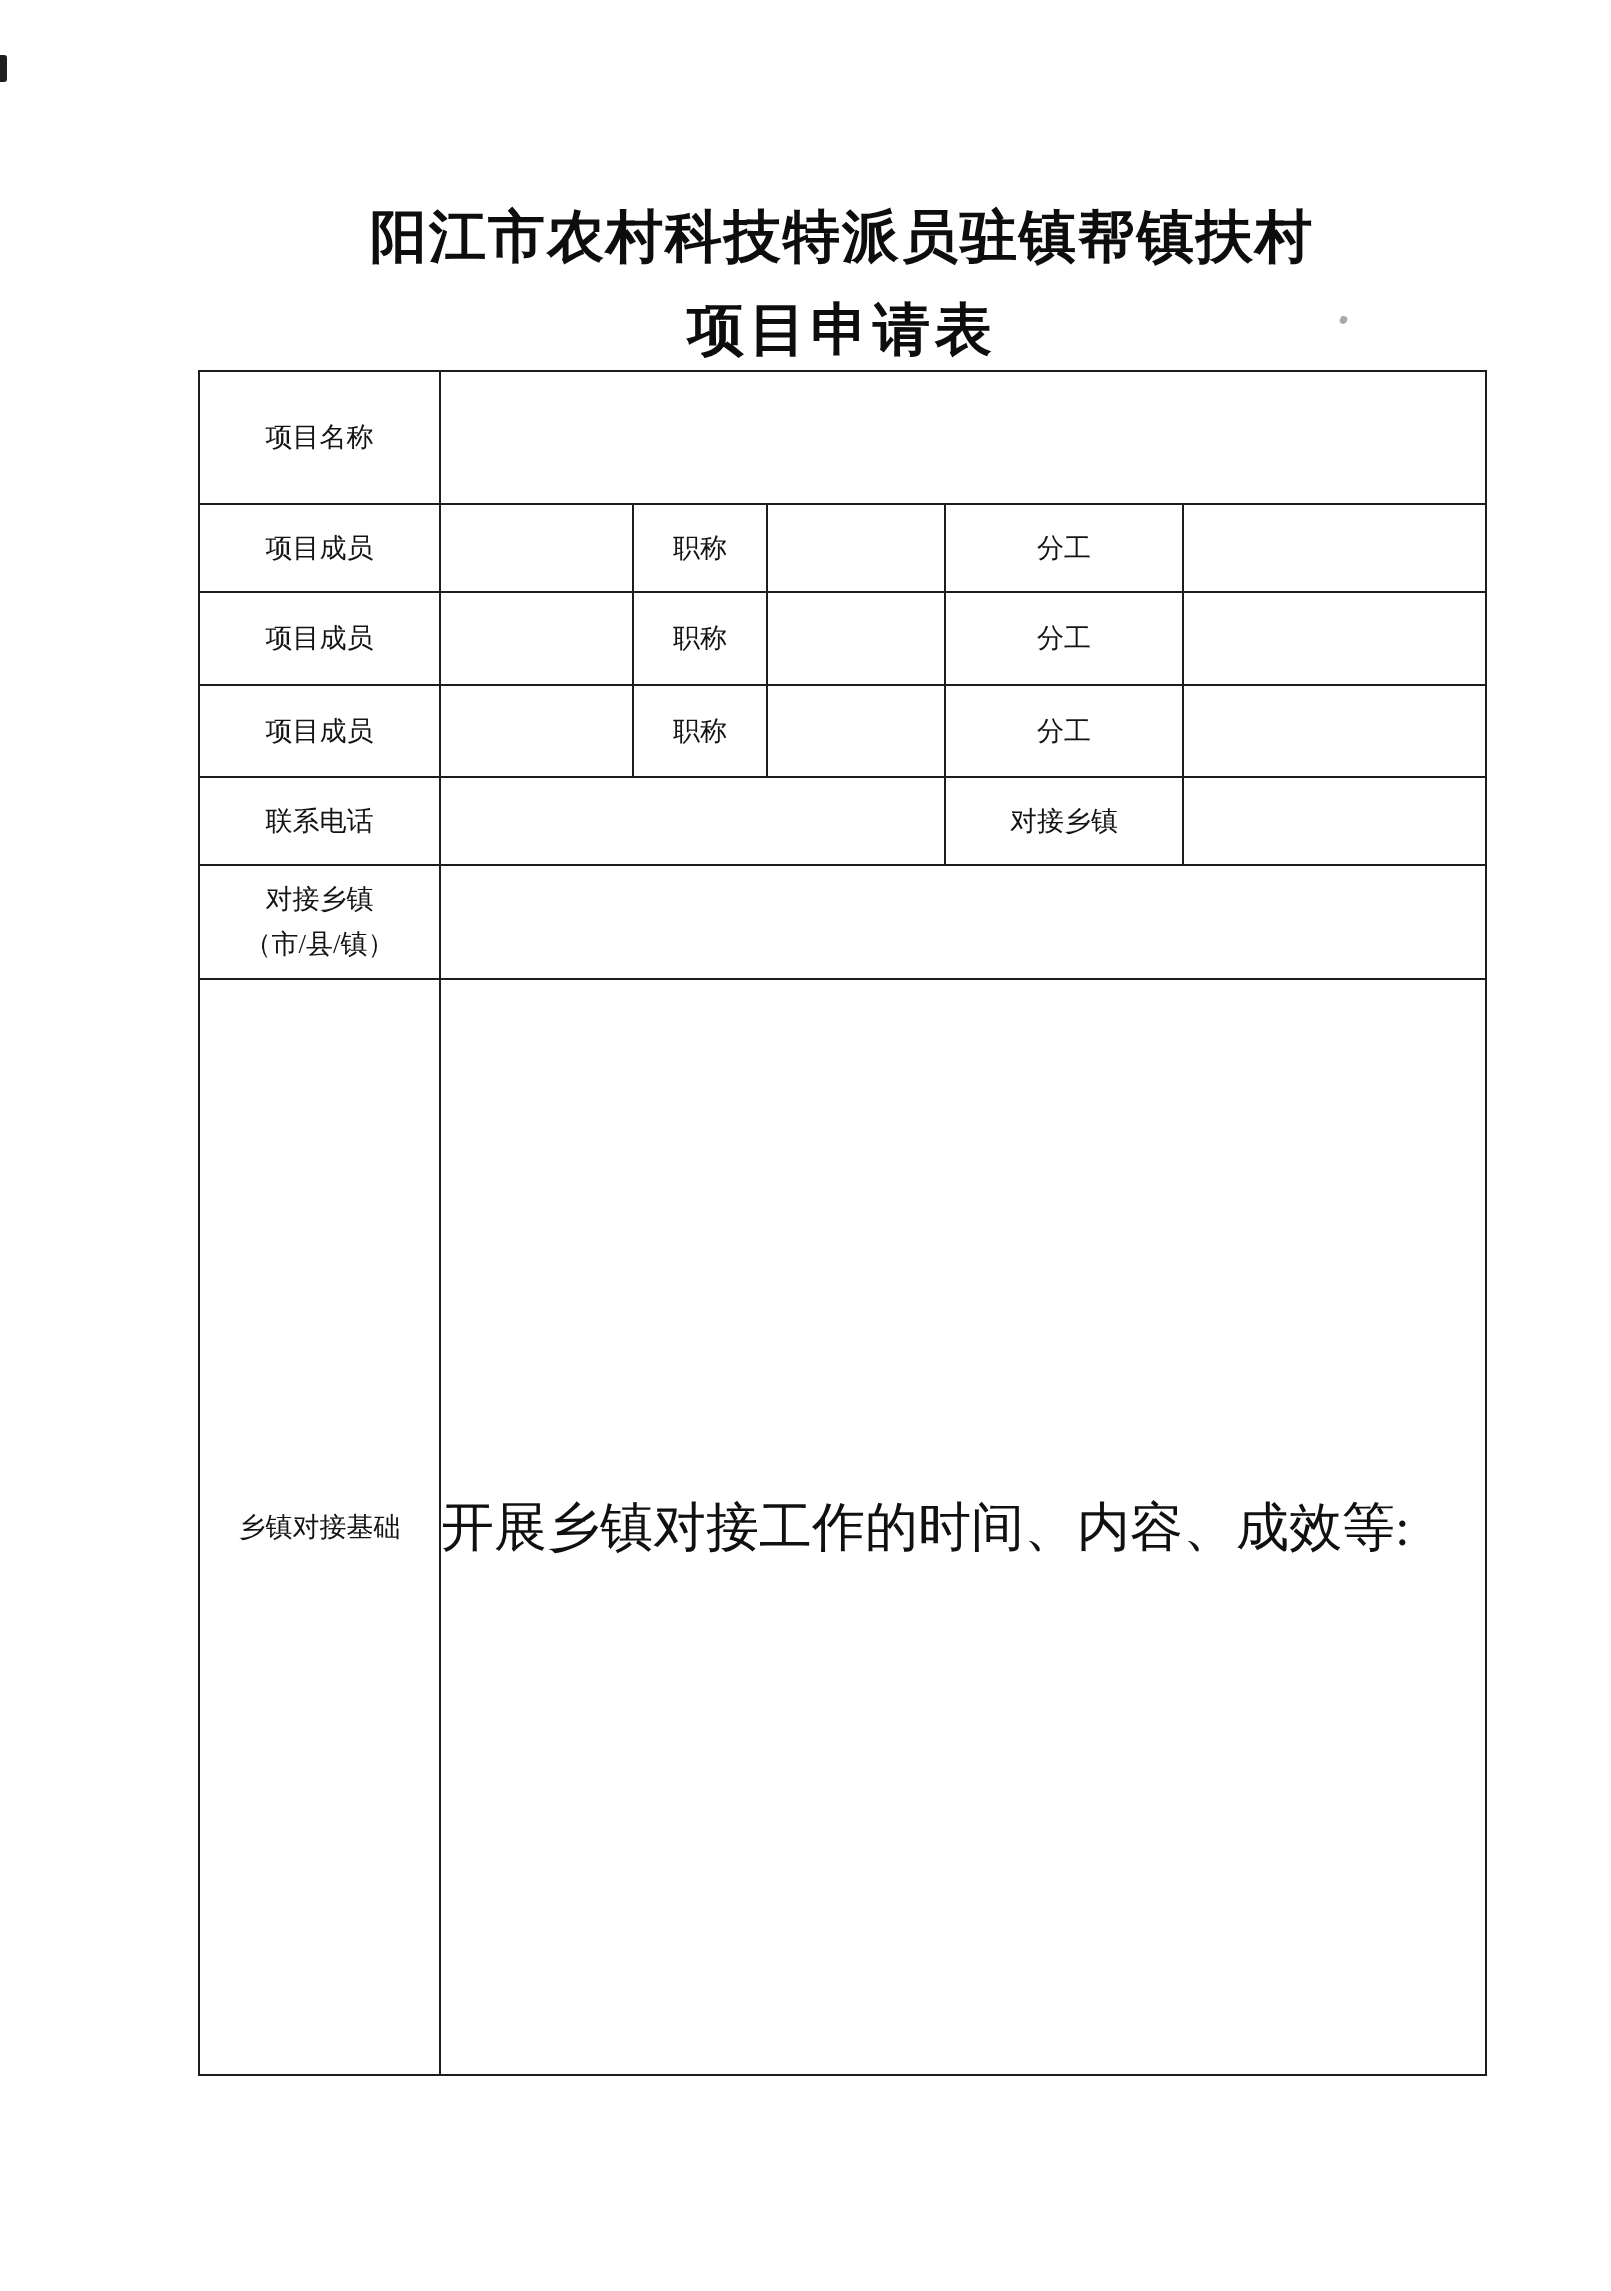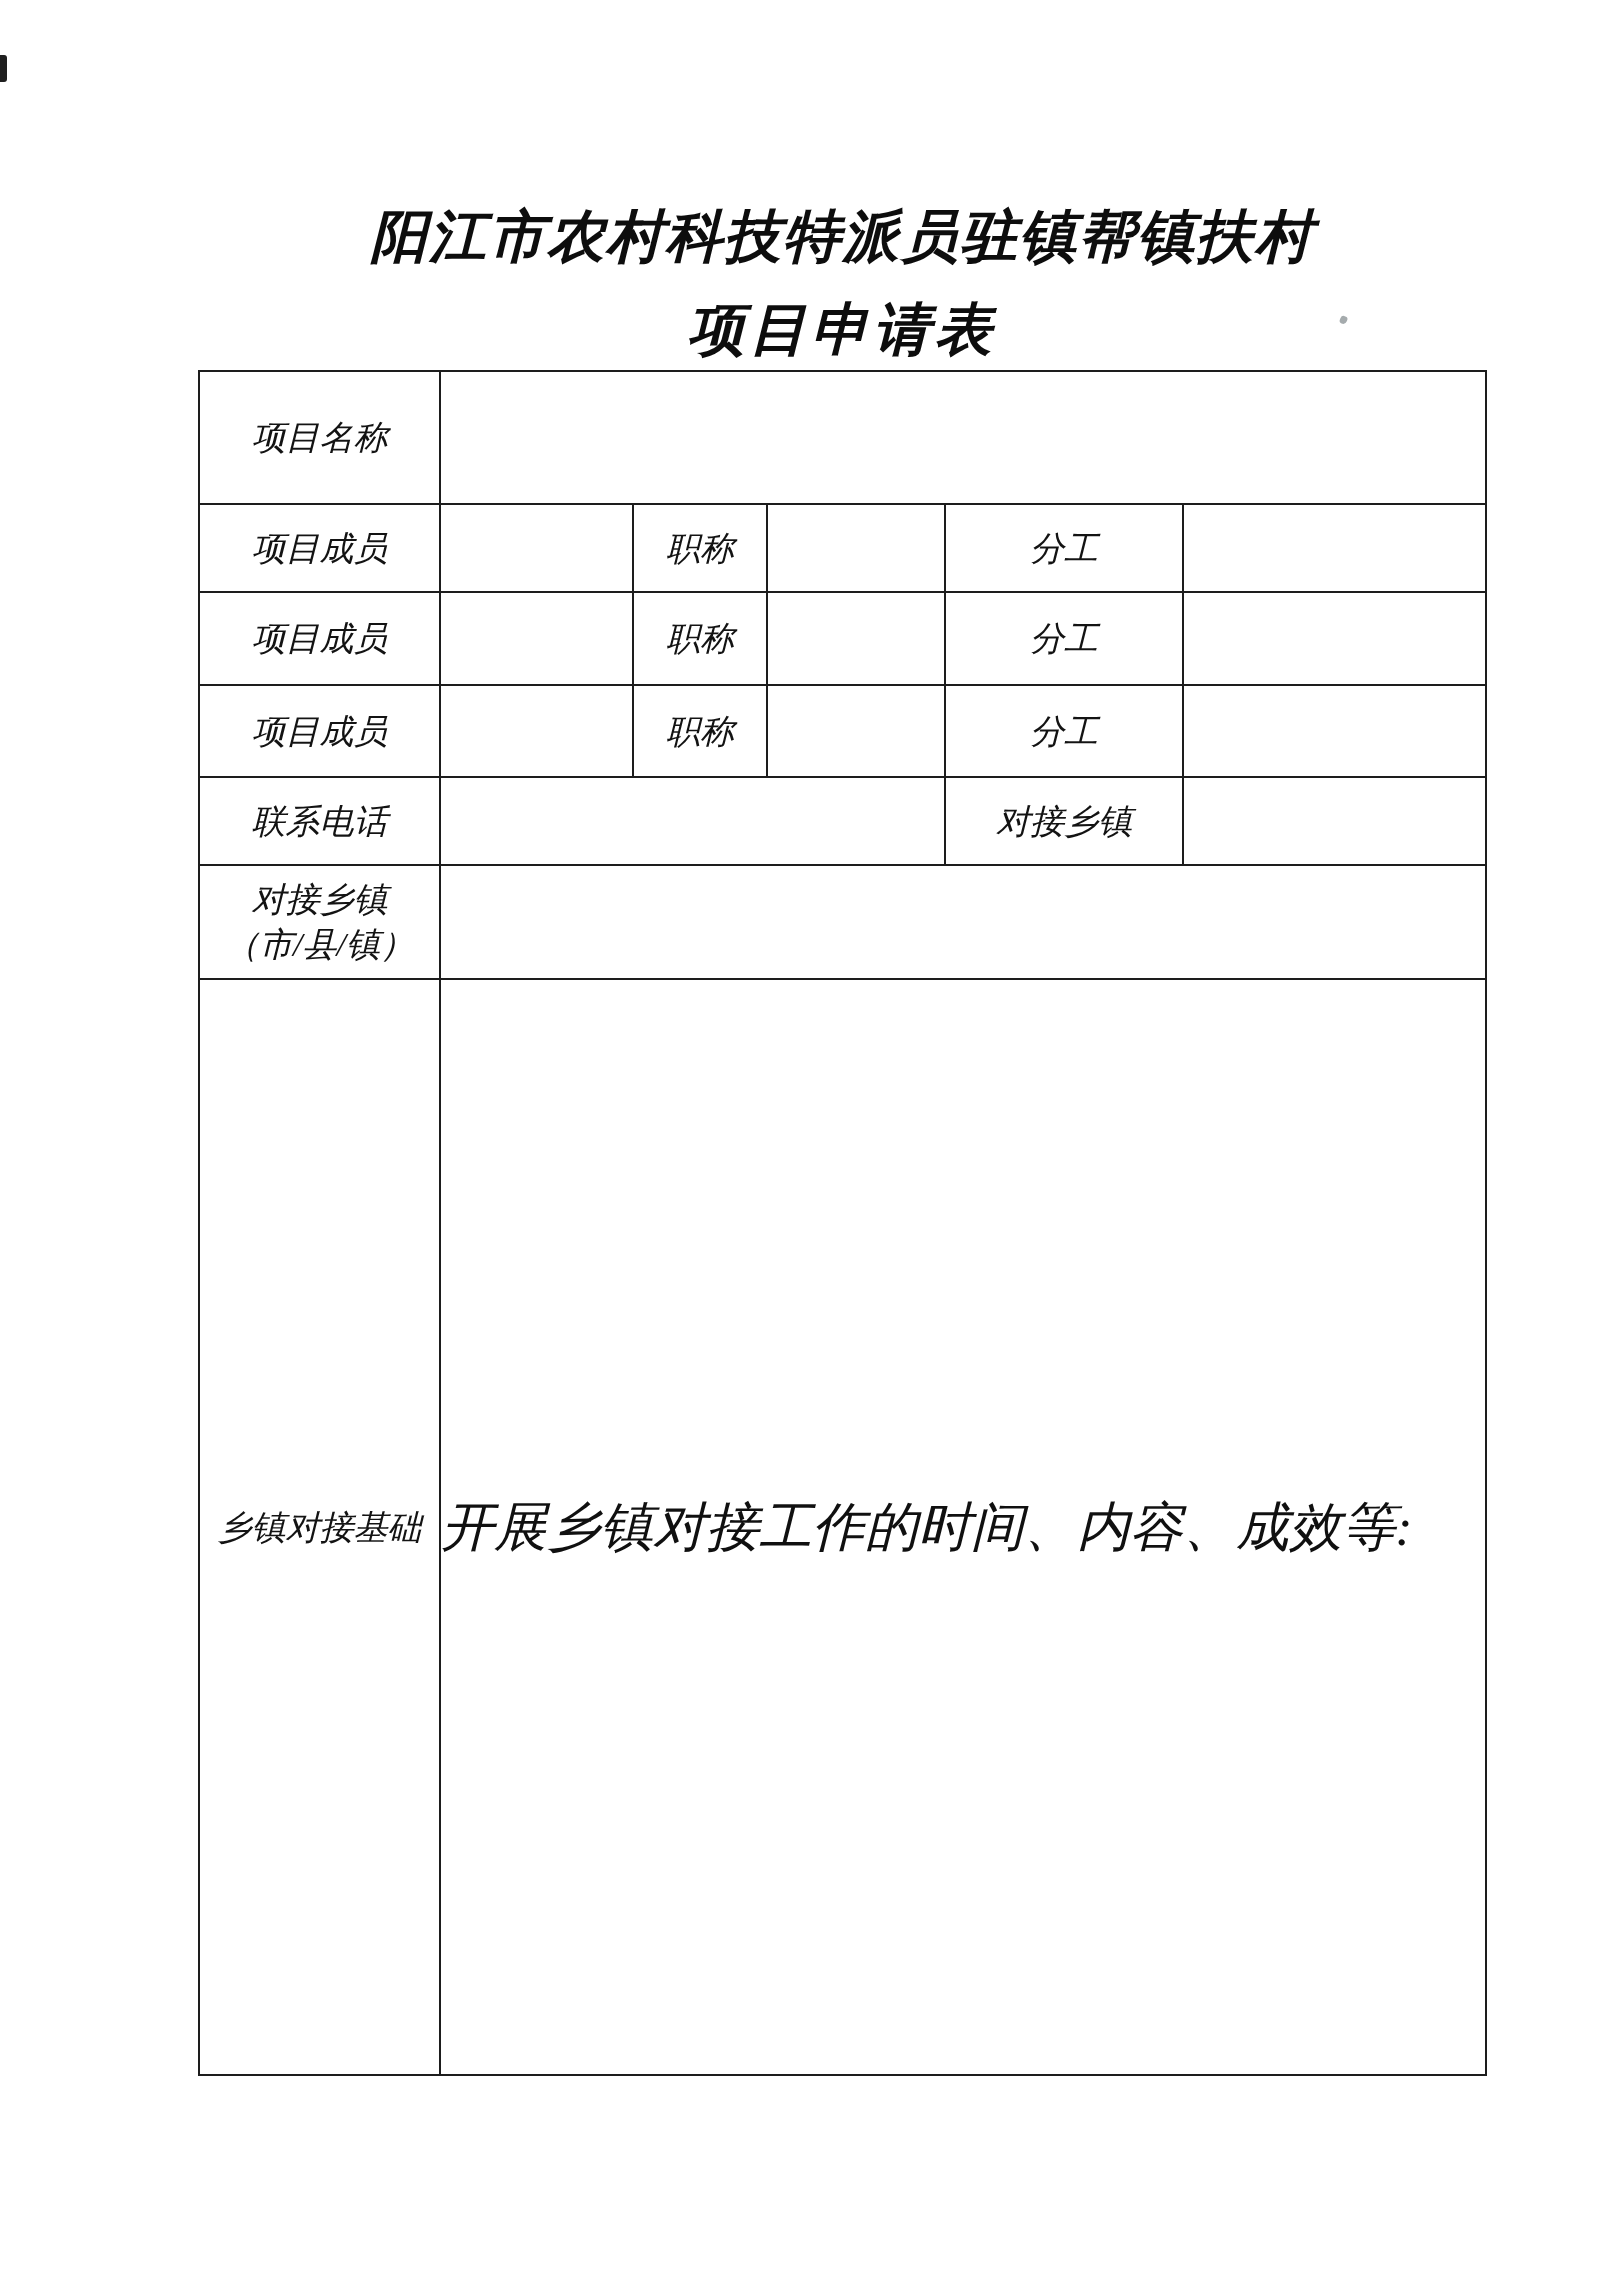--- a/index.html
+++ b/index.html
@@ -3,21 +3,20 @@
 <meta charset="utf-8">
 <style>
   html,body{margin:0;padding:0;background:#e9e9e9;}
   .page{
     position:relative;
     width:1611px;height:2292px;
     background:#ffffff;
     font-family:"Liberation Serif", serif;
     color:#161616;
     overflow:hidden;
-    font-style:italic;
   }
   .title-block{
     position:absolute;
     left:198px;top:201px;width:1288px;
     text-align:center;
     font-weight:bold;
     color:#0d0d0d;
   }
   .title-line1{
     font-size:57px;
@@ -43,21 +42,21 @@
   table.form{border:2.9px solid #1d1d1d;}
   table.form td{
     border:2px solid #1d1d1d;
     border-top-width:2.9px;
     border-bottom-width:2.9px;
     padding:0;
     vertical-align:middle;
   }
   td.lbl{
     text-align:center;
-    font-size:34px;
+    font-size:27px;
     line-height:45px;
     color:#131313;
   }
   td.val{
     font-size:33px;
   }
   tr.r-name{height:133px;}
   tr.r-m1{height:88px;}
   tr.r-m2{height:93px;}
   tr.r-m3{height:92px;}

